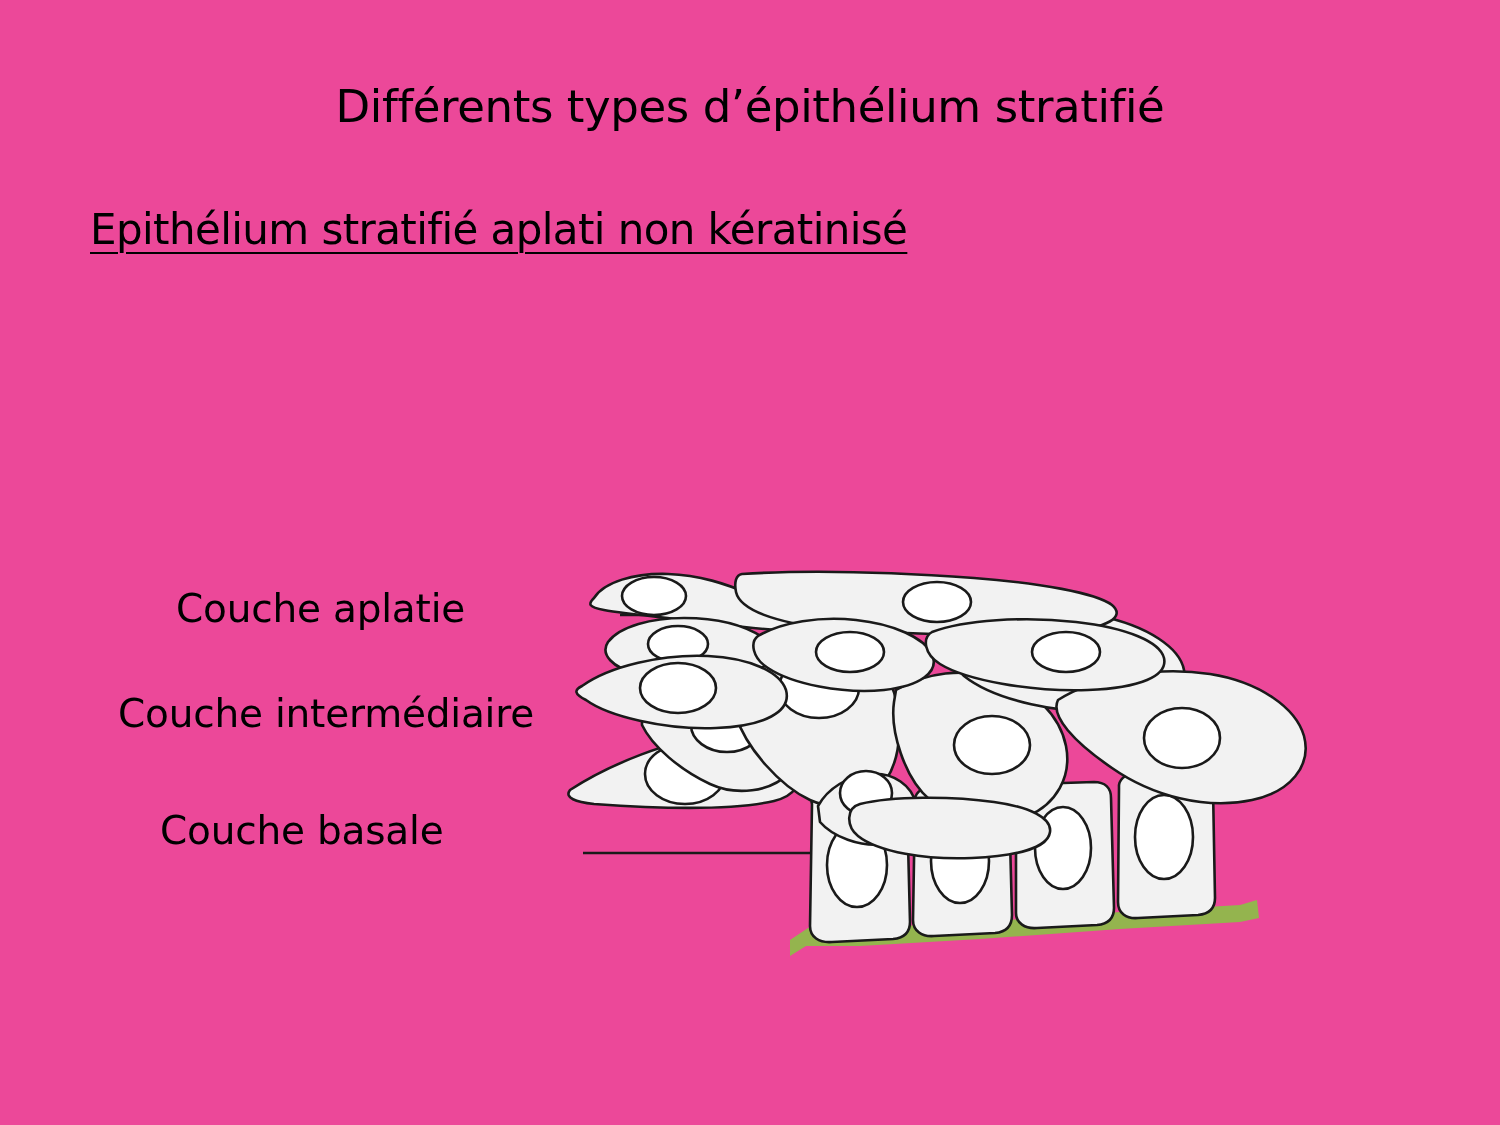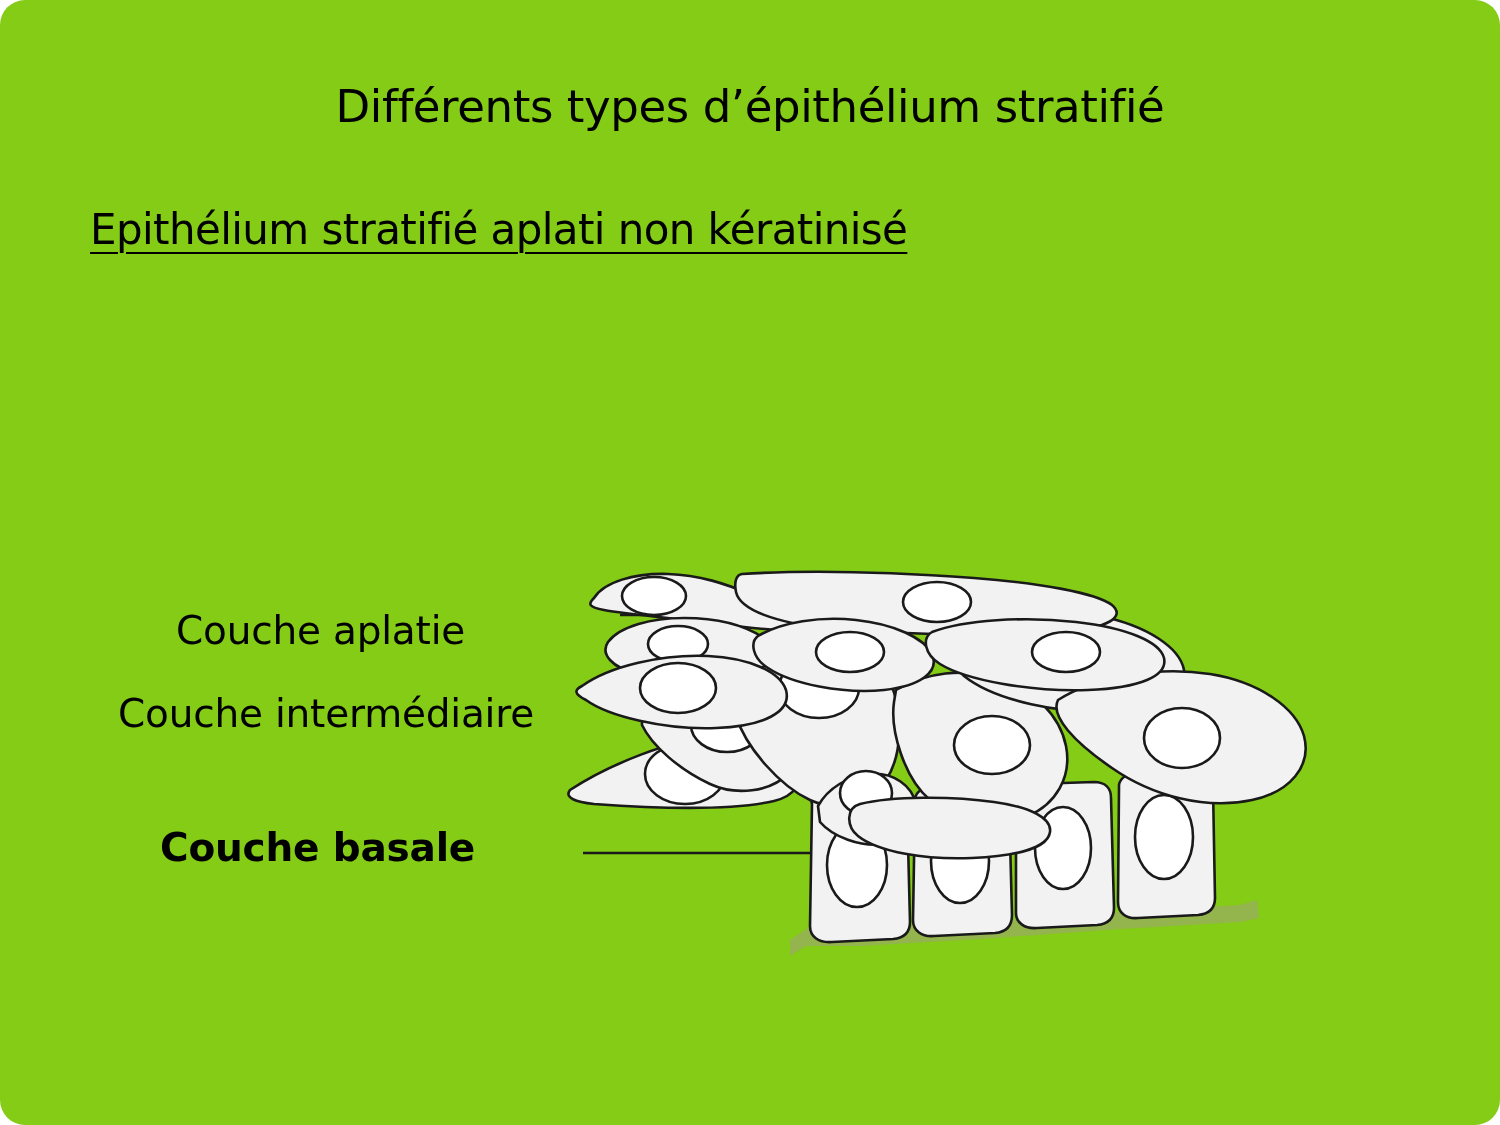--- a/index.html
+++ b/index.html
@@ -62,43 +62,43 @@
   .layer-label {
     position: absolute;
     font-family: "DejaVu Sans", sans-serif;
     font-size: 39px;
     line-height: 48px;
     font-weight: 400;
     letter-spacing: -0.2px;
     color: #000000;
     white-space: nowrap;
   }
-  .layer-label.apical   { left: 176px; top: 585px; margin-top: 22px; }
+  .layer-label.apical   { left: 176px; top: 585px; }
   .layer-label.middle   { left: 118px; top: 690px; }
-  .layer-label.basal    { left: 160px; top: 824px; font-weight: bold; }
+  .layer-label.basal    { left: 160px; top: 807px; }
 
   
   #figure {
     position: absolute;
     left: 560px;
     top: 560px;
     width: 790px;
     height: 410px;
   }
   #figure svg { display: block; width: 790px; height: 410px; overflow: visible; }
 
   .cell-body   { fill: #f2f2f2; stroke: #1a1a1a; stroke-width: 2.6; stroke-linejoin: round; stroke-linecap: round; }
   .cell-nucleus{ fill: #ffffff; stroke: #1a1a1a; stroke-width: 2.6; }
   .basement    { fill: #94b44e; stroke: none; }
   .leader-line { stroke: #1a1a1a; stroke-width: 2.4; fill: none; stroke-linecap: butt; }
 </style>
 </head>
 <body>
 
-<div id="slide" style="background: #84cc16; border-radius: 25px;">
+<div id="slide" style="background: #ec4899;">
 
   <div class="slide-title">Différents types d’épithélium stratifié</div>
 
   <div class="slide-subtitle">Epithélium stratifié aplati non kératinisé</div>
 
   <div class="layer-label apical">Couche aplatie</div>
 
   <div class="layer-label middle">Couche intermédiaire</div>
 
   <div class="layer-label basal">Couche basale</div>

